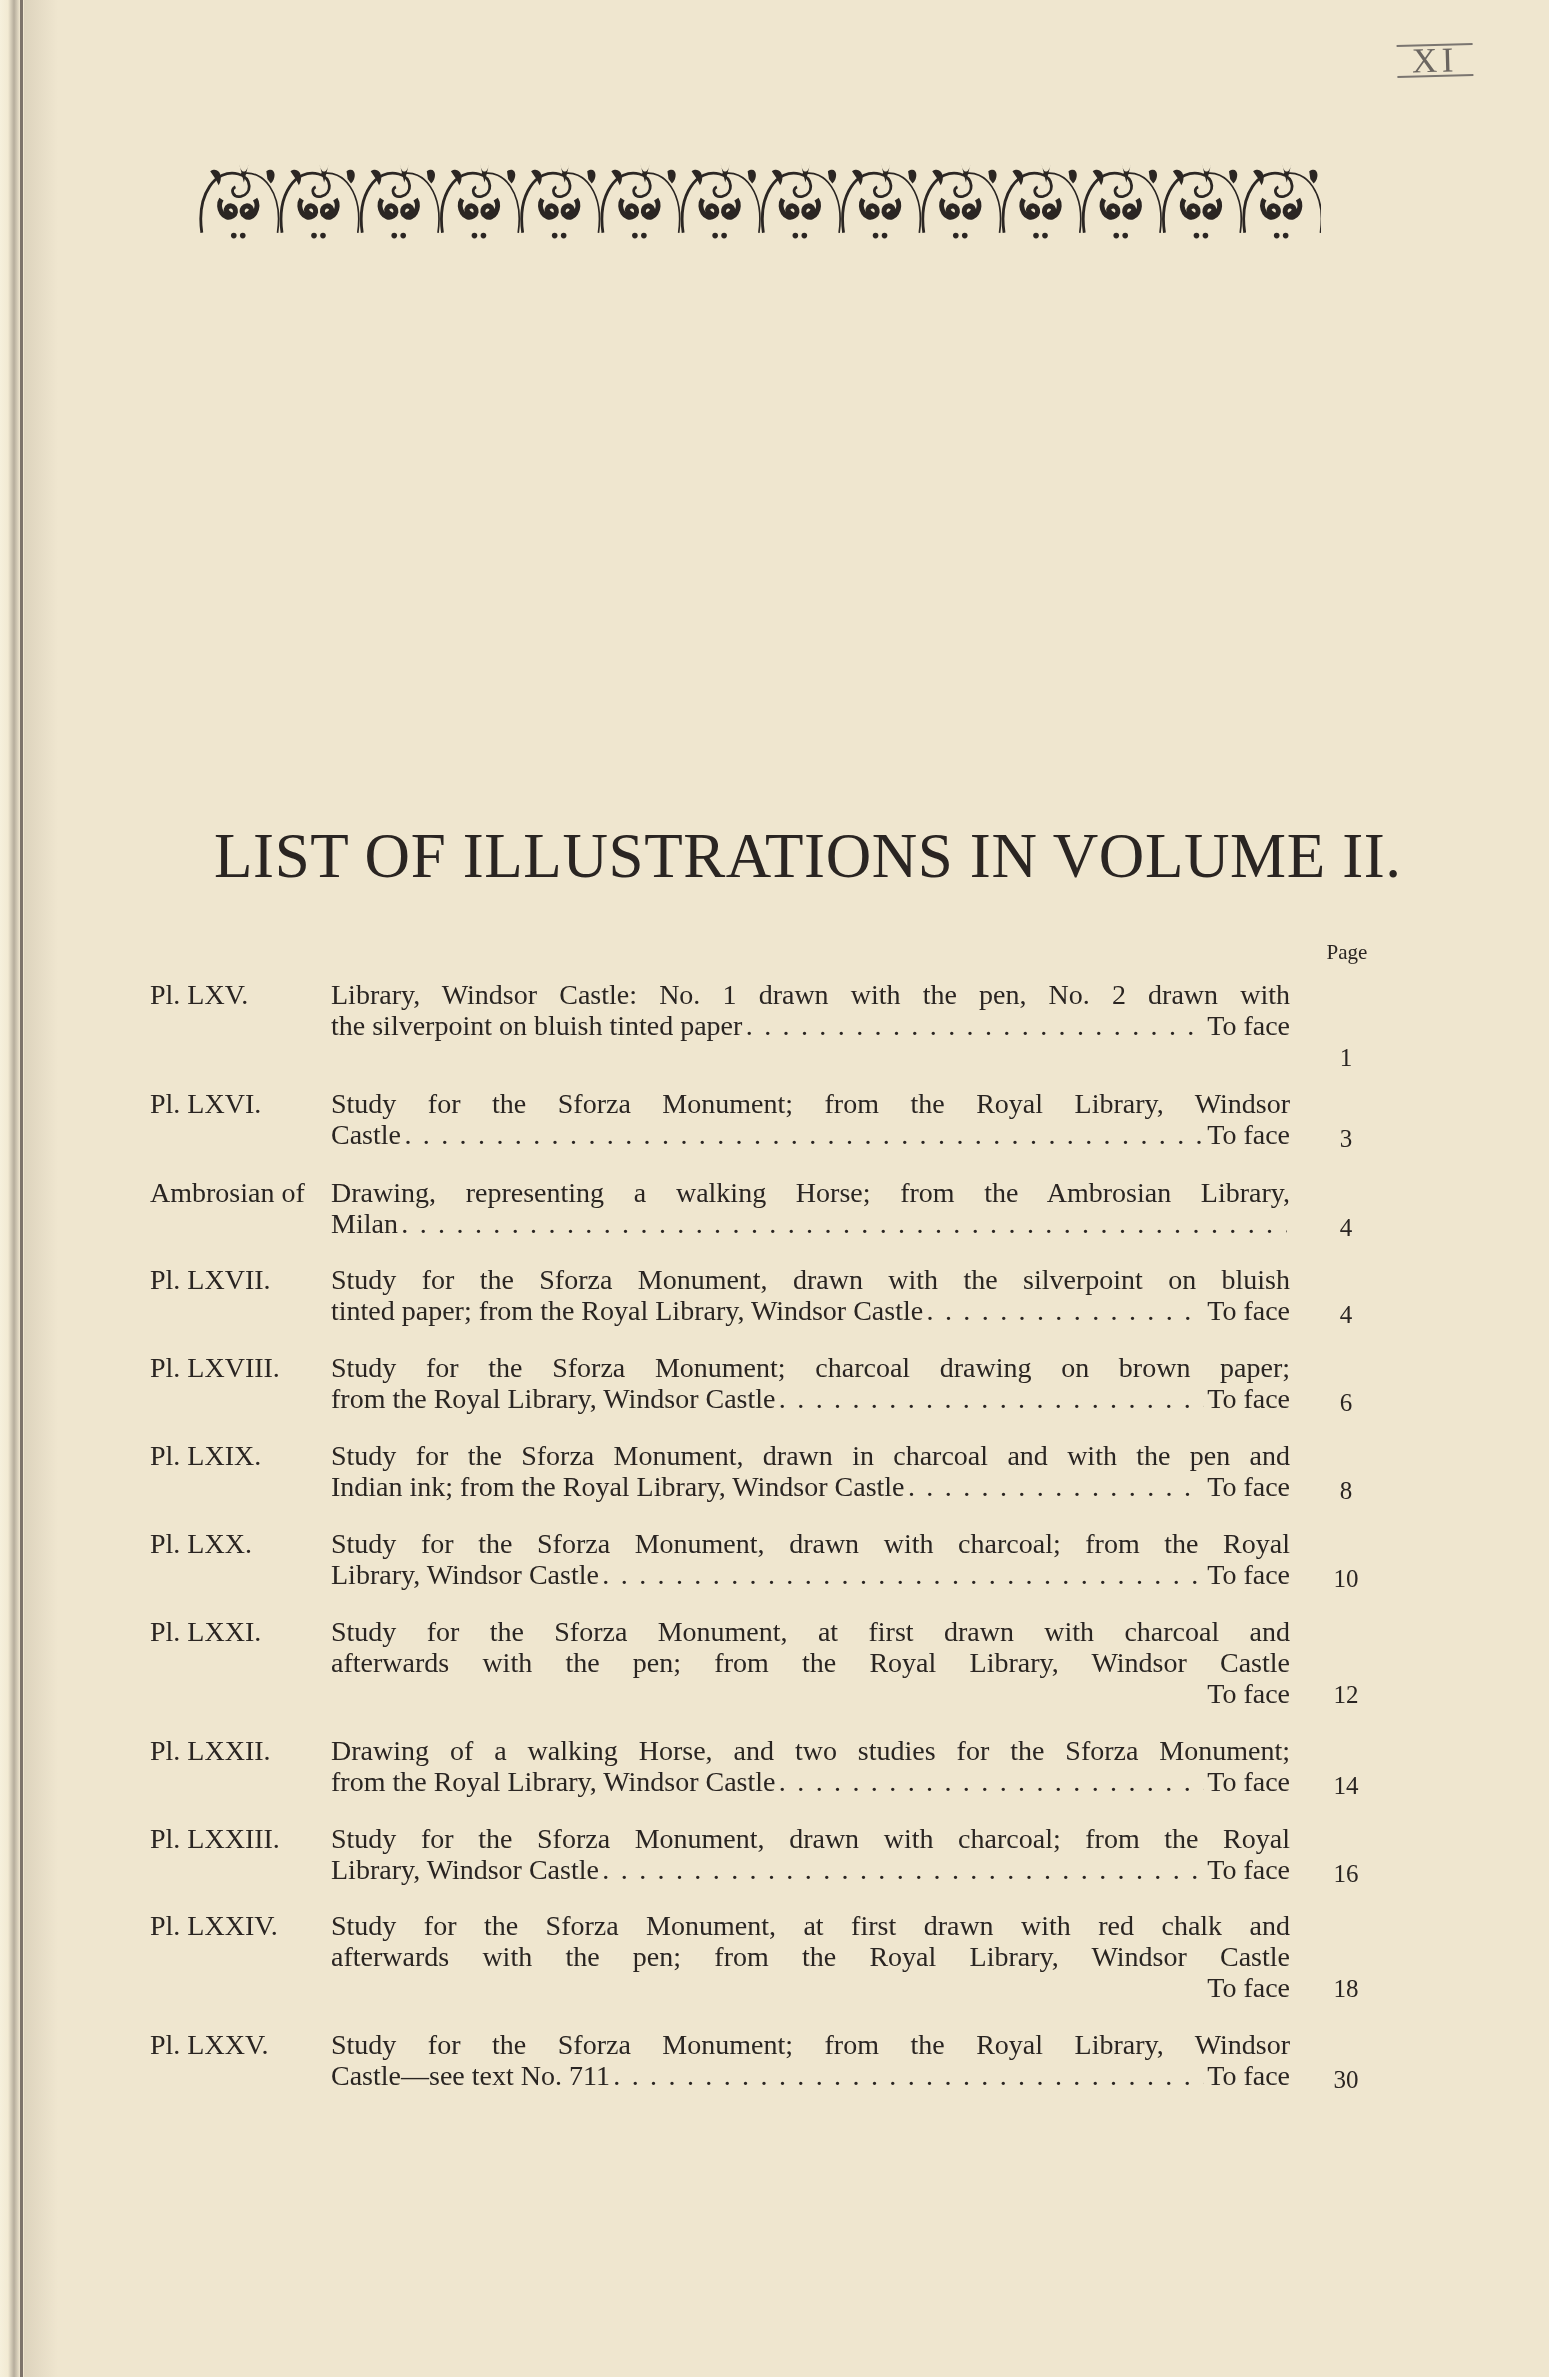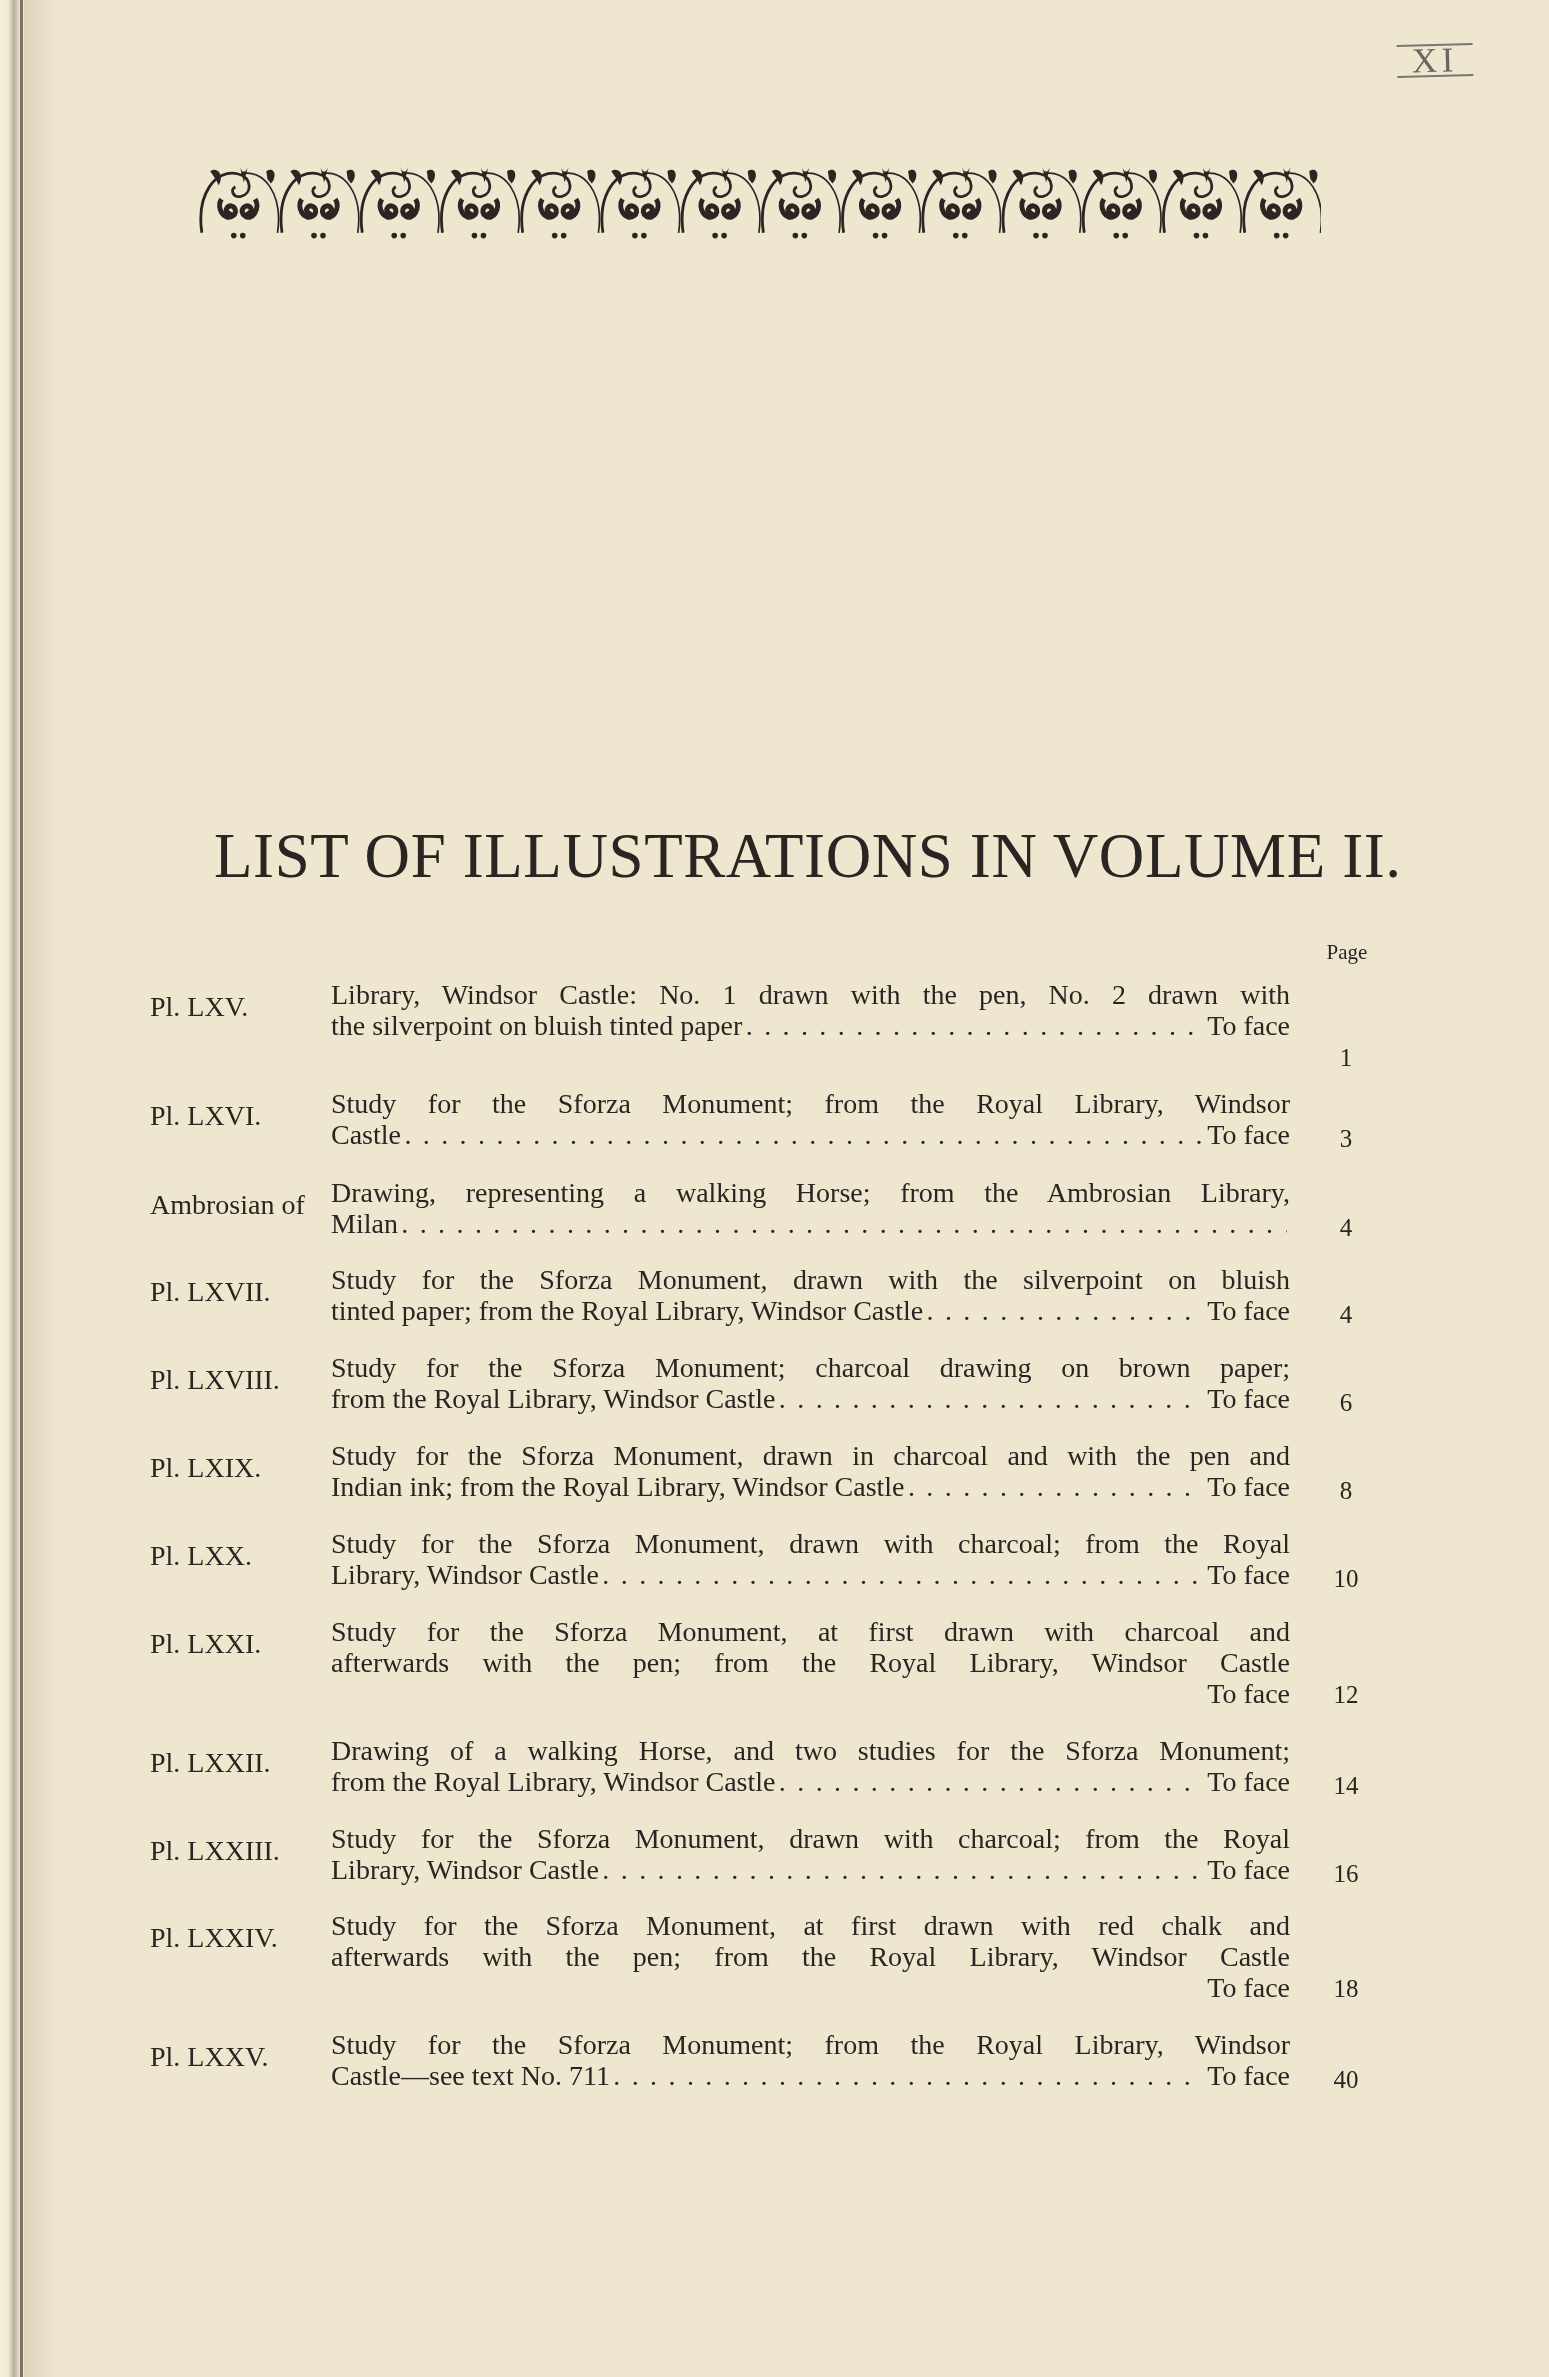--- a/index.html
+++ b/index.html
@@ -35,21 +35,21 @@
     font-size: 63px; letter-spacing: 0.6px; white-space: nowrap;
     font-weight: normal; margin: 12px; line-height: 79px;
   }
   .page-head {
     position: absolute; left: 1316px; top: 940px; width: 62px; text-align: center;
     font-size: 21px;
   }
   .entries { position: absolute; left: 0; top: 0; width: 100%; }
   .entry { position: absolute; left: 0; width: 100%; }
   .plate {
-    position: absolute; left: 150px; font-size: 28px; line-height: 31px; white-space: nowrap; margin-top: 12px;
+    position: absolute; left: 150px; font-size: 28px; line-height: 31px; white-space: nowrap;
   }
   .desc {
     position: absolute; left: 331px; width: 959px; font-size: 28px; line-height: 31px;
   }
   .line {
     display: flex; align-items: baseline; white-space: nowrap; height: 31px;
   }
   .line.just { text-align: justify; text-align-last: justify; display: block; }
   .dots {
     flex: 1; overflow: hidden; margin: 0 3.4px; letter-spacing: 12.3px; color: #2a2522;
@@ -250,17 +250,17 @@
   <div class="entry" style="top:2029px;">
     <div class="plate">Pl. LXXV.</div>
     <div class="desc">
       <div class="line just">Study for the Sforza Monument; from the Royal Library, Windsor</div>
       <div class="line">
           <span>Castle—see text No. 711</span>
           <span class="dots"></span>
           <span class="toface">To face</span>
         </div>
     </div>
-    <div class="pnum" style="top:35px;">40</div>
+    <div class="pnum" style="top:35px;">30</div>
   </div>
 
 </div>
 
 
 </body></html>

